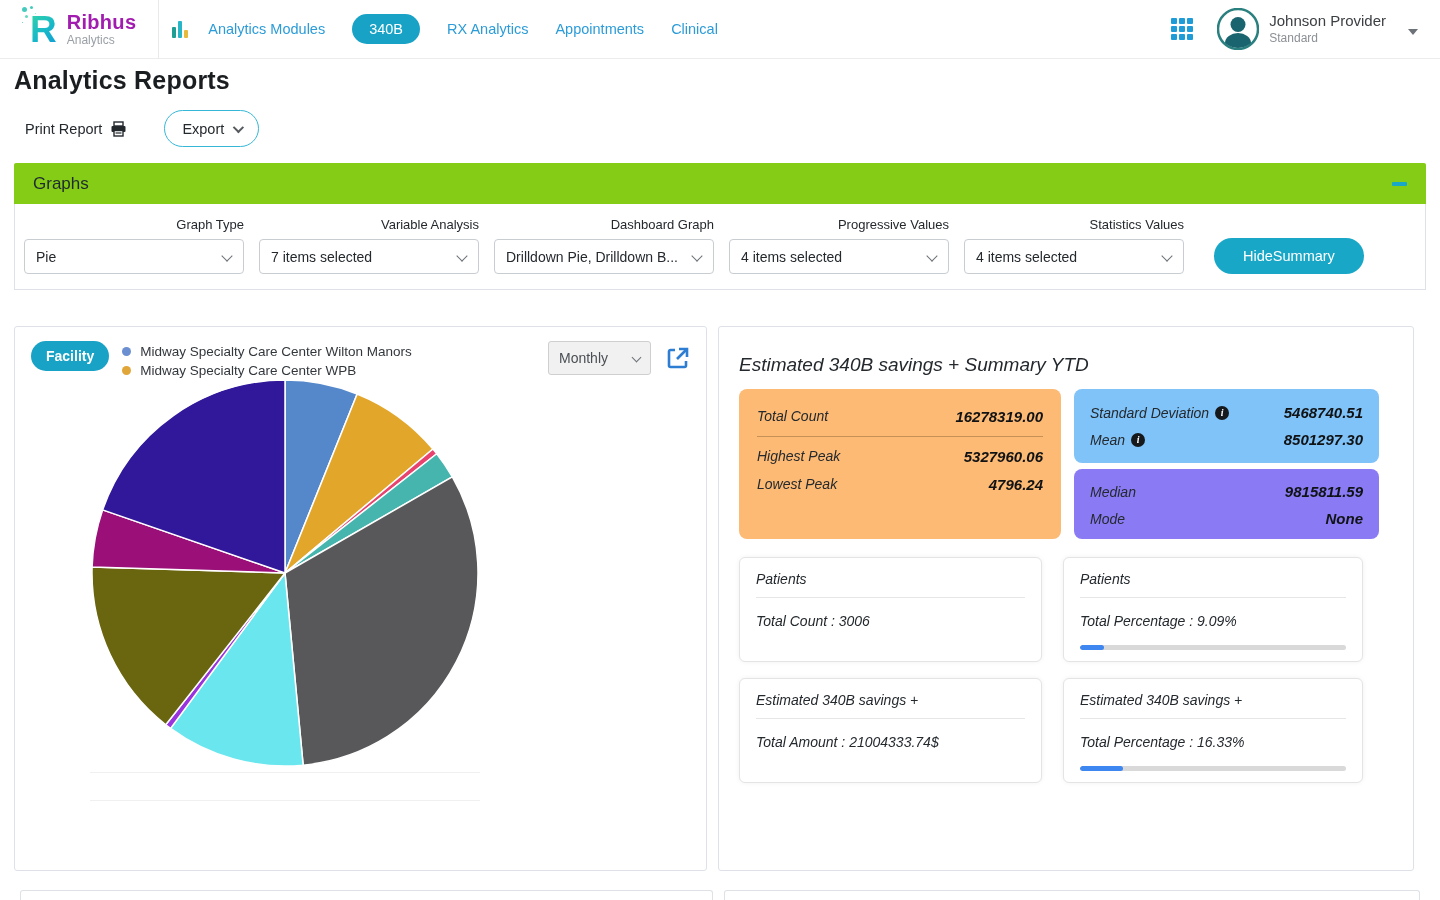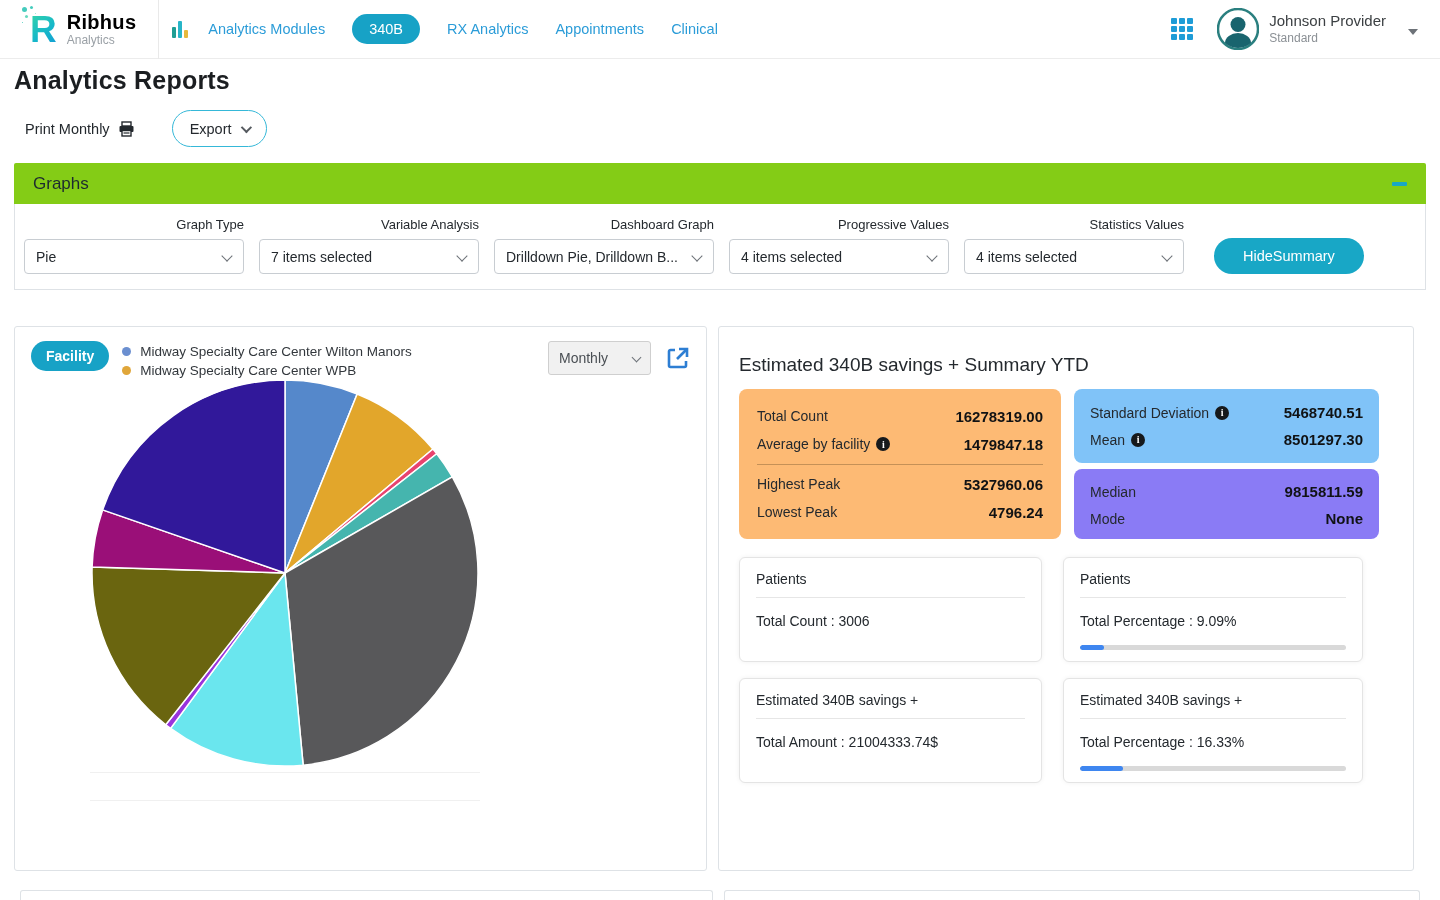--- a/index.html
+++ b/index.html
@@ -11,21 +11,21 @@
   .navbar { height:59px; display:flex; align-items:center; border-bottom:1px solid #ececec; }
   .brand { display:flex; align-items:center; gap:10px; padding:0 22px 0 30px; height:59px;
     border-right:1px solid #e9e9e9; min-width:158px; }
   .logo-r { position:relative; font-size:37px; font-weight:700; line-height:1;
     background:linear-gradient(140deg,#35d6a5 0%,#17b8c9 55%,#1199d6 100%);
     -webkit-background-clip:text; background-clip:text; color:transparent; }
   .logo-dots { position:absolute; top:-4px; left:-8px; width:5px; height:5px; border-radius:50%;
     background:#25c3b2; box-shadow:7px -2px 0 -1px #25c3b2, 2px 7px 0 -1px #4dd4b3,
     11px 4px 0 -2px #7adfc4, -2px 13px 0 -2px #25c3b2; opacity:.85; }
   .brand-text { display:flex; flex-direction:column; }
-  .brand-name { font-size:20px; font-weight:700; color:#000000; letter-spacing:.3px; }
+  .brand-name { font-size:20px; font-weight:700; color:#a21caf; letter-spacing:.3px; }
   .brand-sub { font-size:12px; color:#9aa0a6; margin-top:-1px; }
   .nav-links { display:flex; align-items:center; gap:27px; margin-left:13px; }
   .nav-chart-icon { display:flex; align-items:flex-end; gap:2px; height:18px; margin-right:-7px; }
   .nav-chart-icon i { display:block; width:4px; border-radius:1px; }
   .nav-chart-icon i:nth-child(1){ height:11px; background:#1f9e94; }
   .nav-chart-icon i:nth-child(2){ height:17px; background:#27b5c8; }
   .nav-chart-icon i:nth-child(3){ height:8px;  background:#e7b93c; }
   .nav-link { font-size:14.5px; color:#2b9cd8; cursor:pointer; }
   .nav-link.active { background:#17a2c6; color:#fff; padding:7px 17px; border-radius:17px; }
   .nav-right { margin-left:auto; display:flex; align-items:center; padding-right:18px; }
@@ -81,21 +81,21 @@
   .period-select { height:34px; width:103px; background:#f1f1f1; border:1px solid #cfcfcf; border-radius:3px;
     display:flex; align-items:center; padding:0 10px; font-size:14px; color:#4a4f54; position:relative; cursor:pointer; }
   .period-select::after { content:""; position:absolute; right:10px; top:12px; width:6px; height:6px;
     border-right:1.6px solid #6d7278; border-bottom:1.6px solid #6d7278; transform:rotate(45deg); }
   .expand-icon { margin-left:14px; cursor:pointer; }
   .pie-svg { position:absolute; left:70px; top:46px; }
   .hairline { position:absolute; left:75px; width:390px; border-top:1px solid #f0f0f0; }
   .hairline.h1 { top:445px; } .hairline.h2 { top:473px; }
 
   
-  .summary-card { width:696px; height:545px; padding:12px 20px 20px 20px; }
+  .summary-card { width:696px; height:545px; padding:12px 20px 20px 20px;font-style:italic; }
   .summary-title { font-size:19px; color:#24292e; margin-top:15px; }
   .stats-row { display:flex; gap:13px; margin-top:13px; }
   .stat-panel { border-radius:8px; }
   .orange-panel { width:322px; height:150px; padding:13px 18px 0 18px; }
   .stat-col { display:flex; flex-direction:column; gap:6px; width:305px; }
   .blue-panel { height:74px; padding:10px 16px 0 16px; }
   .purple-panel { height:70px; padding:9px 16px 0 16px; }
   .srow { display:flex; align-items:center; height:28px; }
   .blue-panel .srow, .purple-panel .srow { height:27px; }
   .slabel { font-size:14px; color:#24292e; display:flex; align-items:center; gap:6px; }
@@ -173,21 +173,21 @@
       </span>
       <span class="user-caret"></span>
     </div>
   </div>
 
   <div class="content">
     <h1 class="page-title">Analytics Reports</h1>
 
     <div class="toolbar">
       <span class="print-report">
-        <span>Print Monthly</span>
+        <span>Print Report</span>
         <svg width="17" height="16" viewBox="0 0 17 16">
           <rect x="4" y="1" width="9" height="4" fill="none" stroke="#24292e" stroke-width="1.4"></rect>
           <rect x="1.5" y="5" width="14" height="6" fill="#24292e" rx="1"></rect>
           <rect x="4" y="9.5" width="9" height="5.5" fill="#fff" stroke="#24292e" stroke-width="1.4"></rect>
           <line x1="5.5" y1="12" x2="11.5" y2="12" stroke="#24292e" stroke-width="1.2"></line>
         </svg>
       </span>
       <button class="export-btn">
         <span>Export</span>
         <span class="chev"></span>
@@ -263,27 +263,20 @@
       </div>
 
       <div class="card summary-card">
         <div class="summary-title">Estimated 340B savings + Summary YTD</div>
 
         <div class="stats-row">
           <div class="stat-panel orange-panel" style="background: #fdba74;">
             <div class="srow">
               <span class="slabel">Total Count</span>
               <span class="sval">16278319.00</span>
-            </div>
-            <div class="srow">
-              <span class="slabel">
-                  <span>Average by facility</span>
-                  <span class="info-icon"></span>
-                </span>
-              <span class="sval">1479847.18</span>
             </div>
             <div class="sdivider"></div>
             <div class="srow">
               <span class="slabel">Highest Peak</span>
               <span class="sval">5327960.06</span>
             </div>
             <div class="srow">
               <span class="slabel">Lowest Peak</span>
               <span class="sval">4796.24</span>
             </div>

